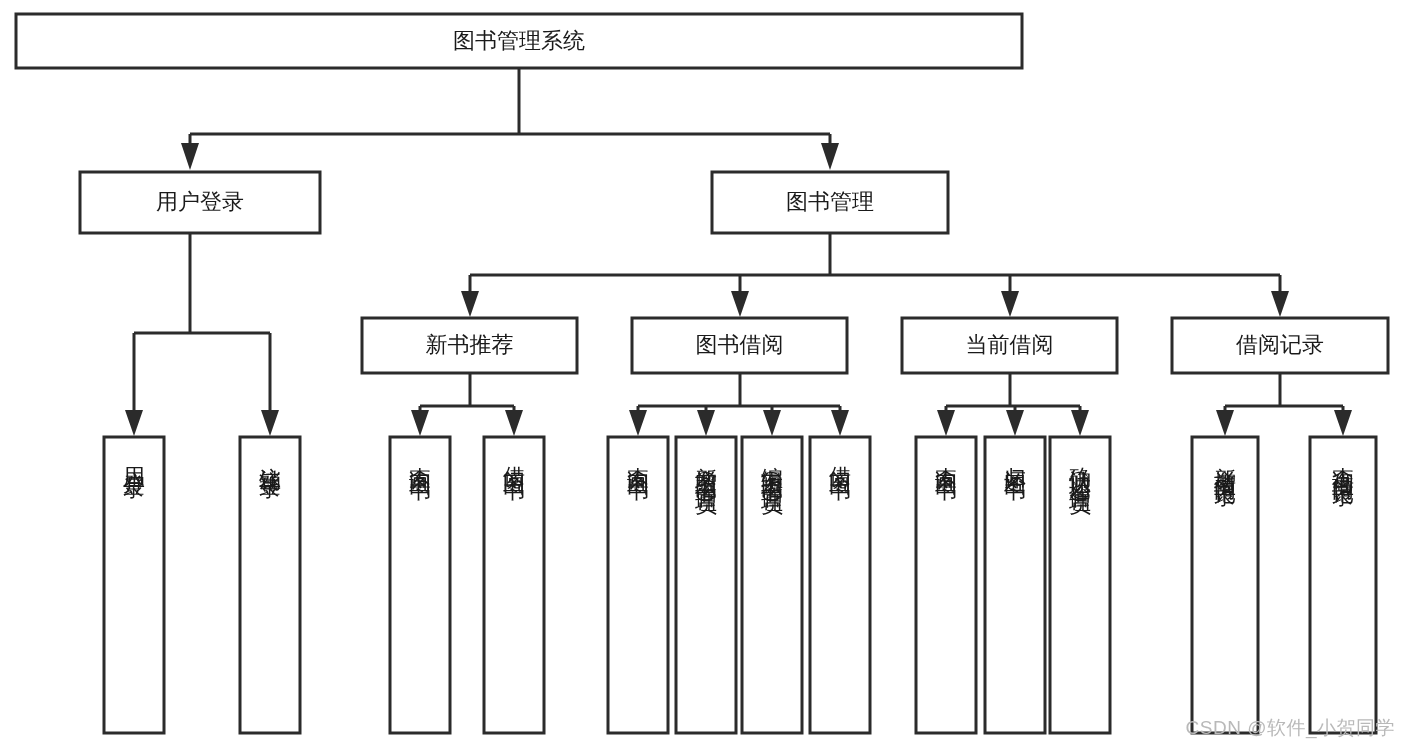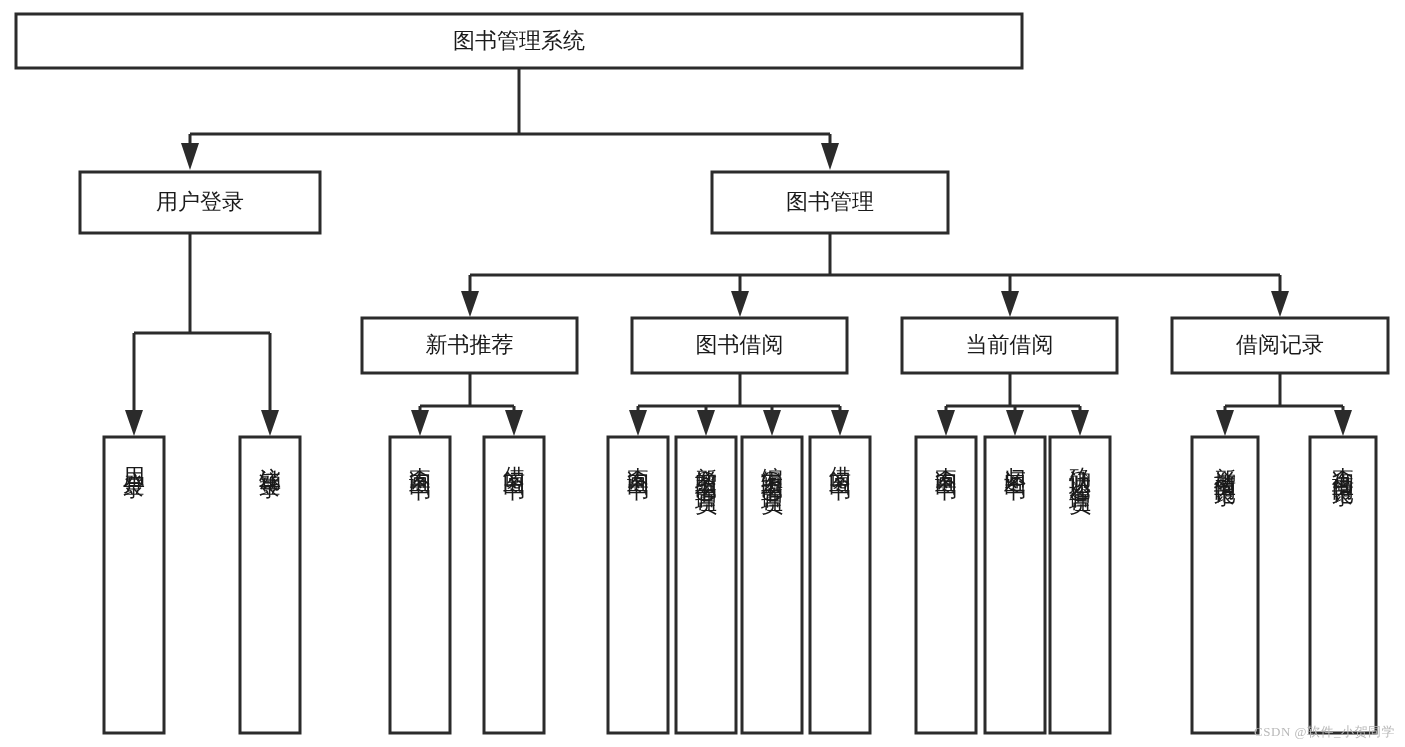--- a/index.html
+++ b/index.html
@@ -50,22 +50,22 @@
     font-size:22px;
     line-height:1;
     letter-spacing:4px;
     color:#1a1a1a;
     white-space:nowrap;
   }
   .watermark{
     position:absolute;
     right:10px;
     bottom:6px;
-    font-family:Liberation Serif, serif;
-    font-size:13px;
+    font-family:Liberation Sans, sans-serif;
+    font-size:19px;
     color:#b9b9b9;
     white-space:nowrap;
     letter-spacing:0.5px;
   }
 </style>
 </head>
 <body>
 
 <svg id="diagram" viewBox="0 0 1405 747" xmlns="http://www.w3.org/2000/svg">
 

